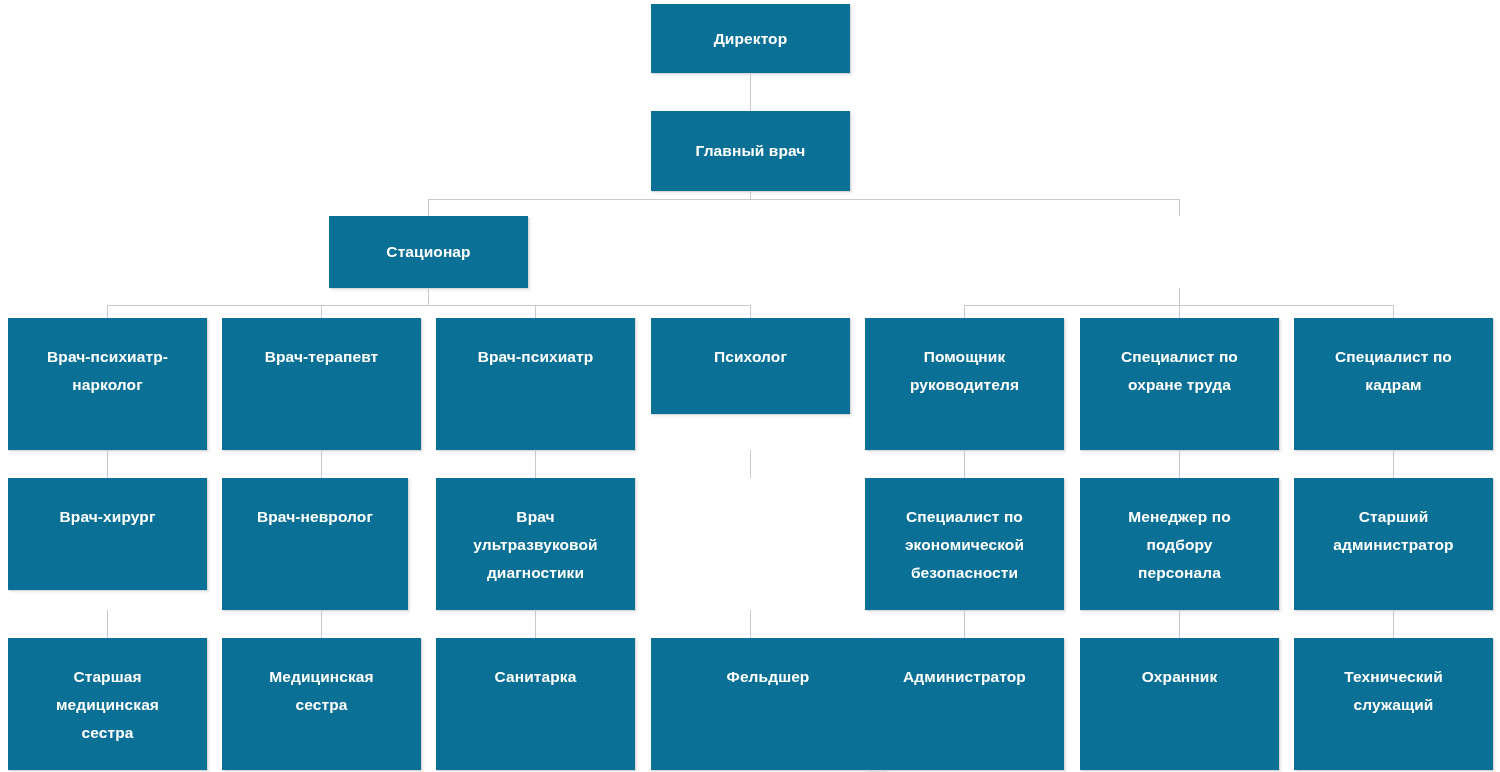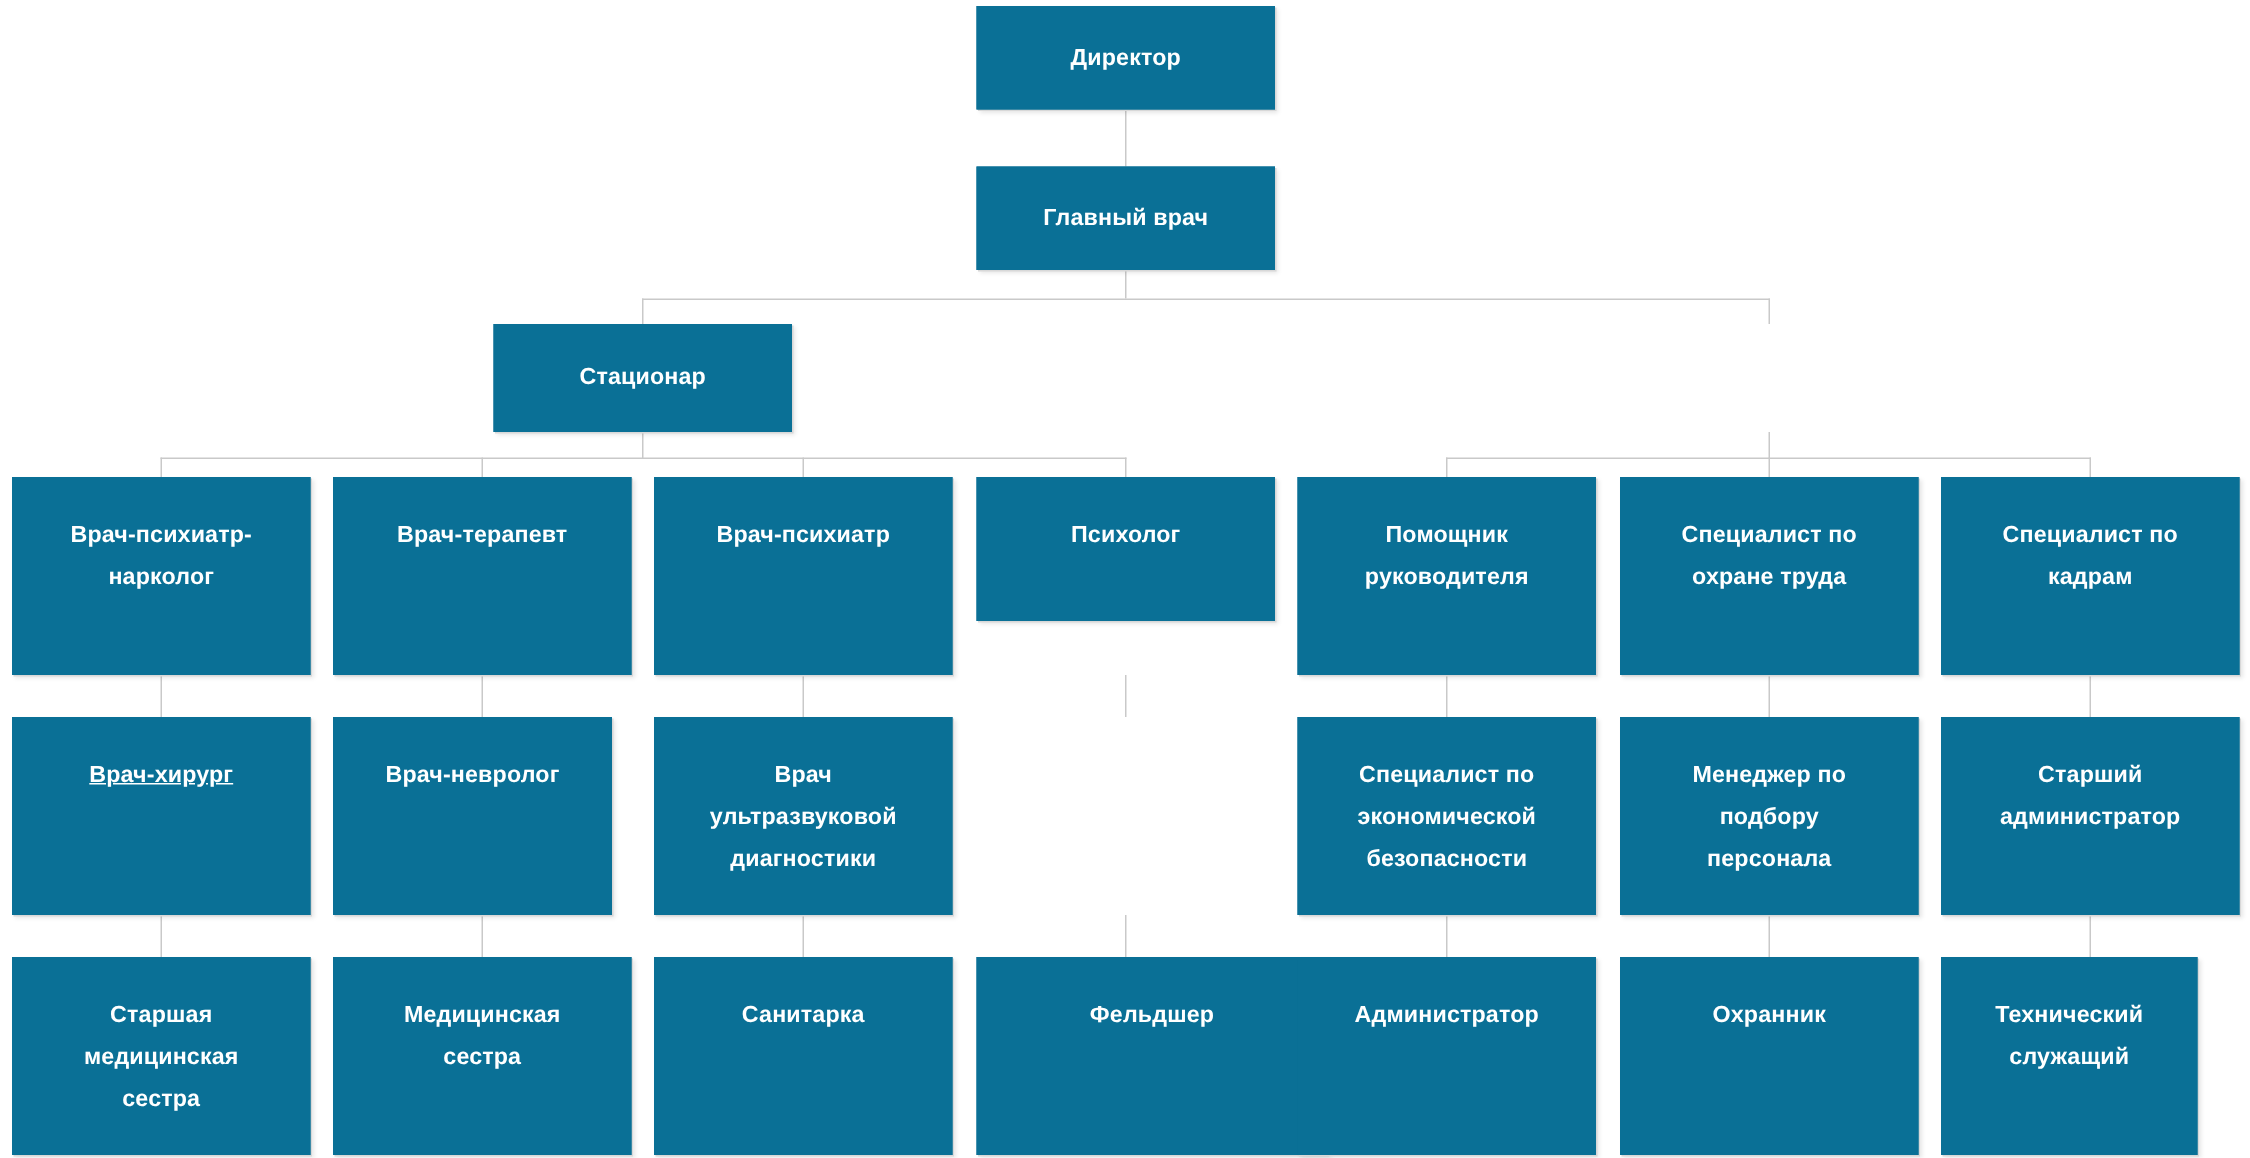--- a/index.html
+++ b/index.html
@@ -82,37 +82,37 @@
   <div class="conn v" style="left:107px; top:610px; height:28px;"></div>
   <div class="conn v" style="left:321px; top:610px; height:28px;"></div>
   <div class="conn v" style="left:535px; top:610px; height:28px;"></div>
   <div class="conn v" style="left:750px; top:610px; height:28px;"></div>
   <div class="conn v" style="left:964px; top:610px; height:28px;"></div>
   <div class="conn v" style="left:1179px; top:610px; height:28px;"></div>
   <div class="conn v" style="left:1393px; top:610px; height:28px;"></div>
 
   <div class="node middle" style="left:651px; top:4px; width:199px; height:69px;">Директор</div>
 
-  <div class="node middle" style="left:651px; top:111px; width:199px; height:69px;">Главный врач</div>
+  <div class="node middle" style="left:651px; top:111px; width:199px; height:80px;">Главный врач</div>
 
   <div class="node middle" style="left:329px; top:216px; width:199px; height:72px;">Стационар</div>
 
   <div class="node" style="left:8px; top:318px; width:199px; height:132px;">Врач-психиатр-
 нарколог</div>
   <div class="node" style="left:222px; top:318px; width:199px; height:132px;">Врач-терапевт</div>
   <div class="node" style="left:436px; top:318px; width:199px; height:132px;">Врач-психиатр</div>
   <div class="node" style="left:651px; top:318px; width:199px; height:96px;">Психолог</div>
   <div class="node" style="left:865px; top:318px; width:199px; height:132px;">Помощник
 руководителя</div>
   <div class="node" style="left:1080px; top:318px; width:199px; height:132px;">Специалист по
 охране труда</div>
   <div class="node" style="left:1294px; top:318px; width:199px; height:132px;">Специалист по
 кадрам</div>
 
-  <div class="node" style="left:8px; top:478px; width:199px; height:132px;text-decoration:underline;">Врач-хирург</div>
+  <div class="node" style="left:8px; top:478px; width:199px; height:112px;">Врач-хирург</div>
   <div class="node" style="left:222px; top:478px; width:186px; height:132px;">Врач-невролог</div>
   <div class="node" style="left:436px; top:478px; width:199px; height:132px;">Врач
 ультразвуковой
 диагностики</div>
   <div class="node" style="left:865px; top:478px; width:199px; height:132px;">Специалист по
 экономической
 безопасности</div>
   <div class="node" style="left:1080px; top:478px; width:199px; height:132px;">Менеджер по
 подбору
 персонала</div>
@@ -121,16 +121,16 @@
 
   <div class="node" style="left:8px; top:638px; width:199px; height:132px;">Старшая
 медицинская
 сестра</div>
   <div class="node" style="left:222px; top:638px; width:199px; height:132px;">Медицинская
 сестра</div>
   <div class="node" style="left:436px; top:638px; width:199px; height:132px;">Санитарка</div>
   <div class="node" style="left:651px; top:638px; width:234px; height:132px;">Фельдшер</div>
   <div class="node" style="left:865px; top:638px; width:199px; height:132px;">Администратор</div>
   <div class="node" style="left:1080px; top:638px; width:199px; height:132px;">Охранник</div>
-  <div class="node" style="left:1294px; top:638px; width:171px; height:132px;">Технический
+  <div class="node" style="left:1294px; top:638px; width:199px; height:132px;">Технический
 служащий</div>
 
 </div>
 
 </body></html>

